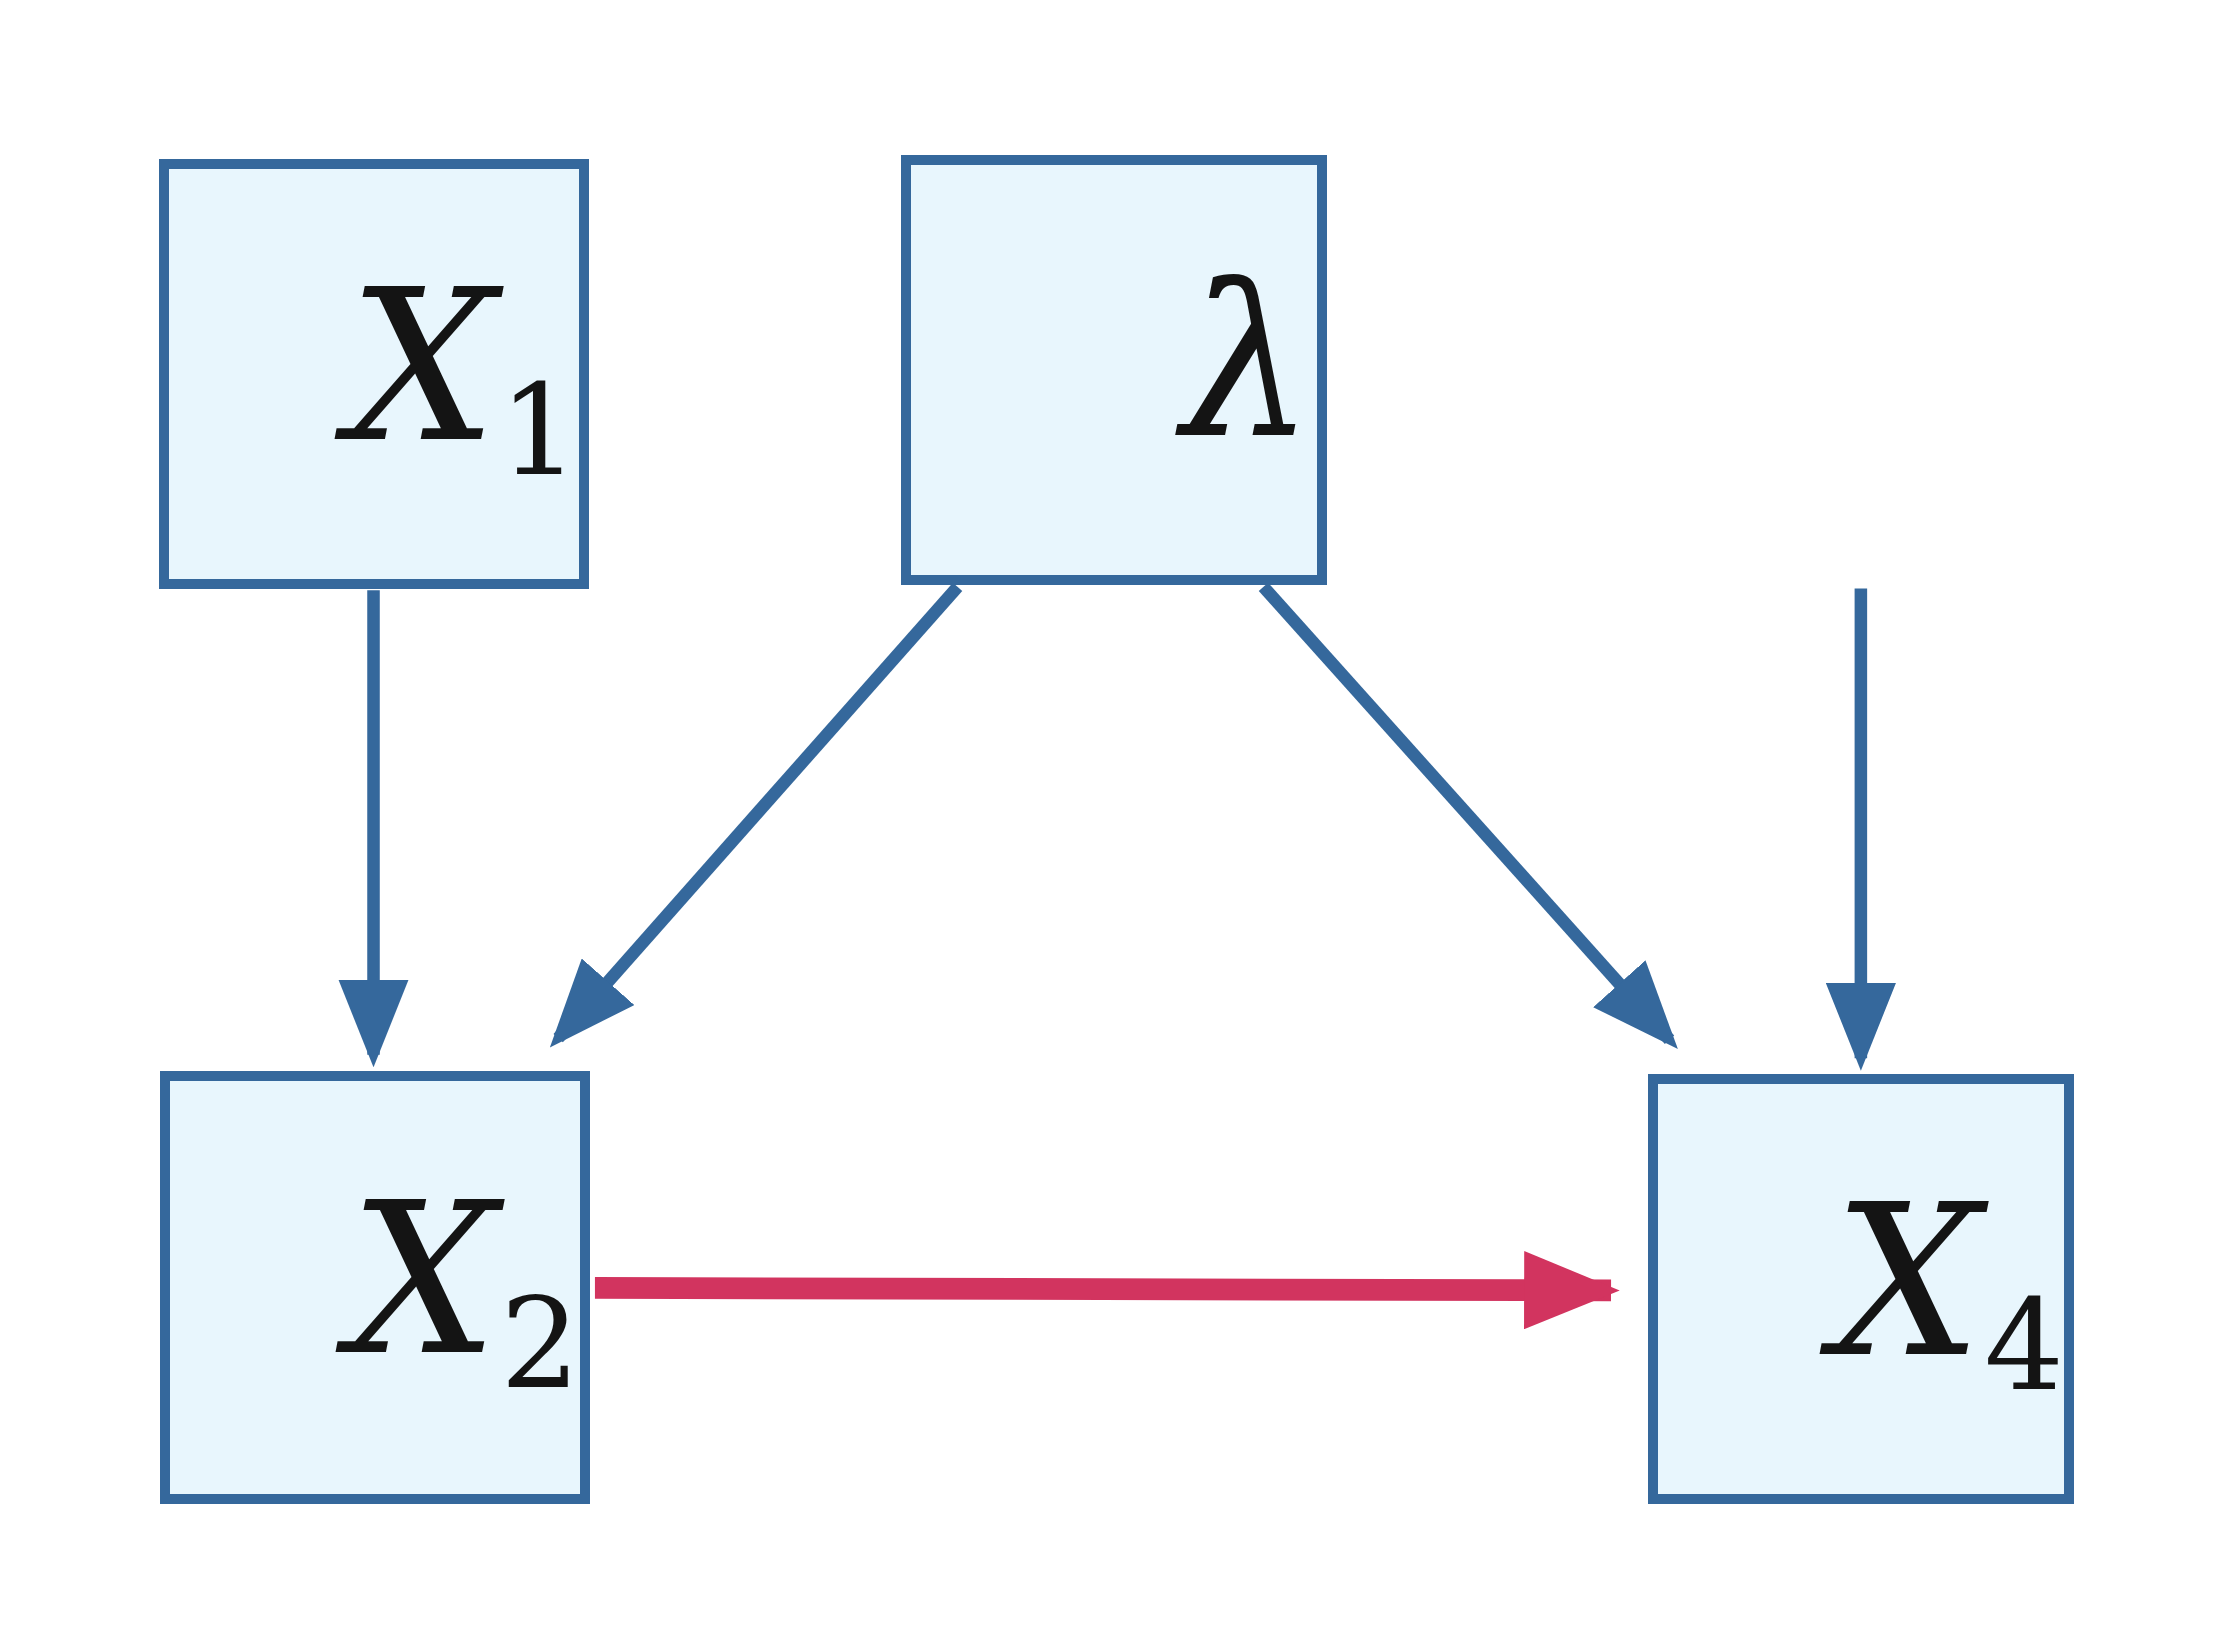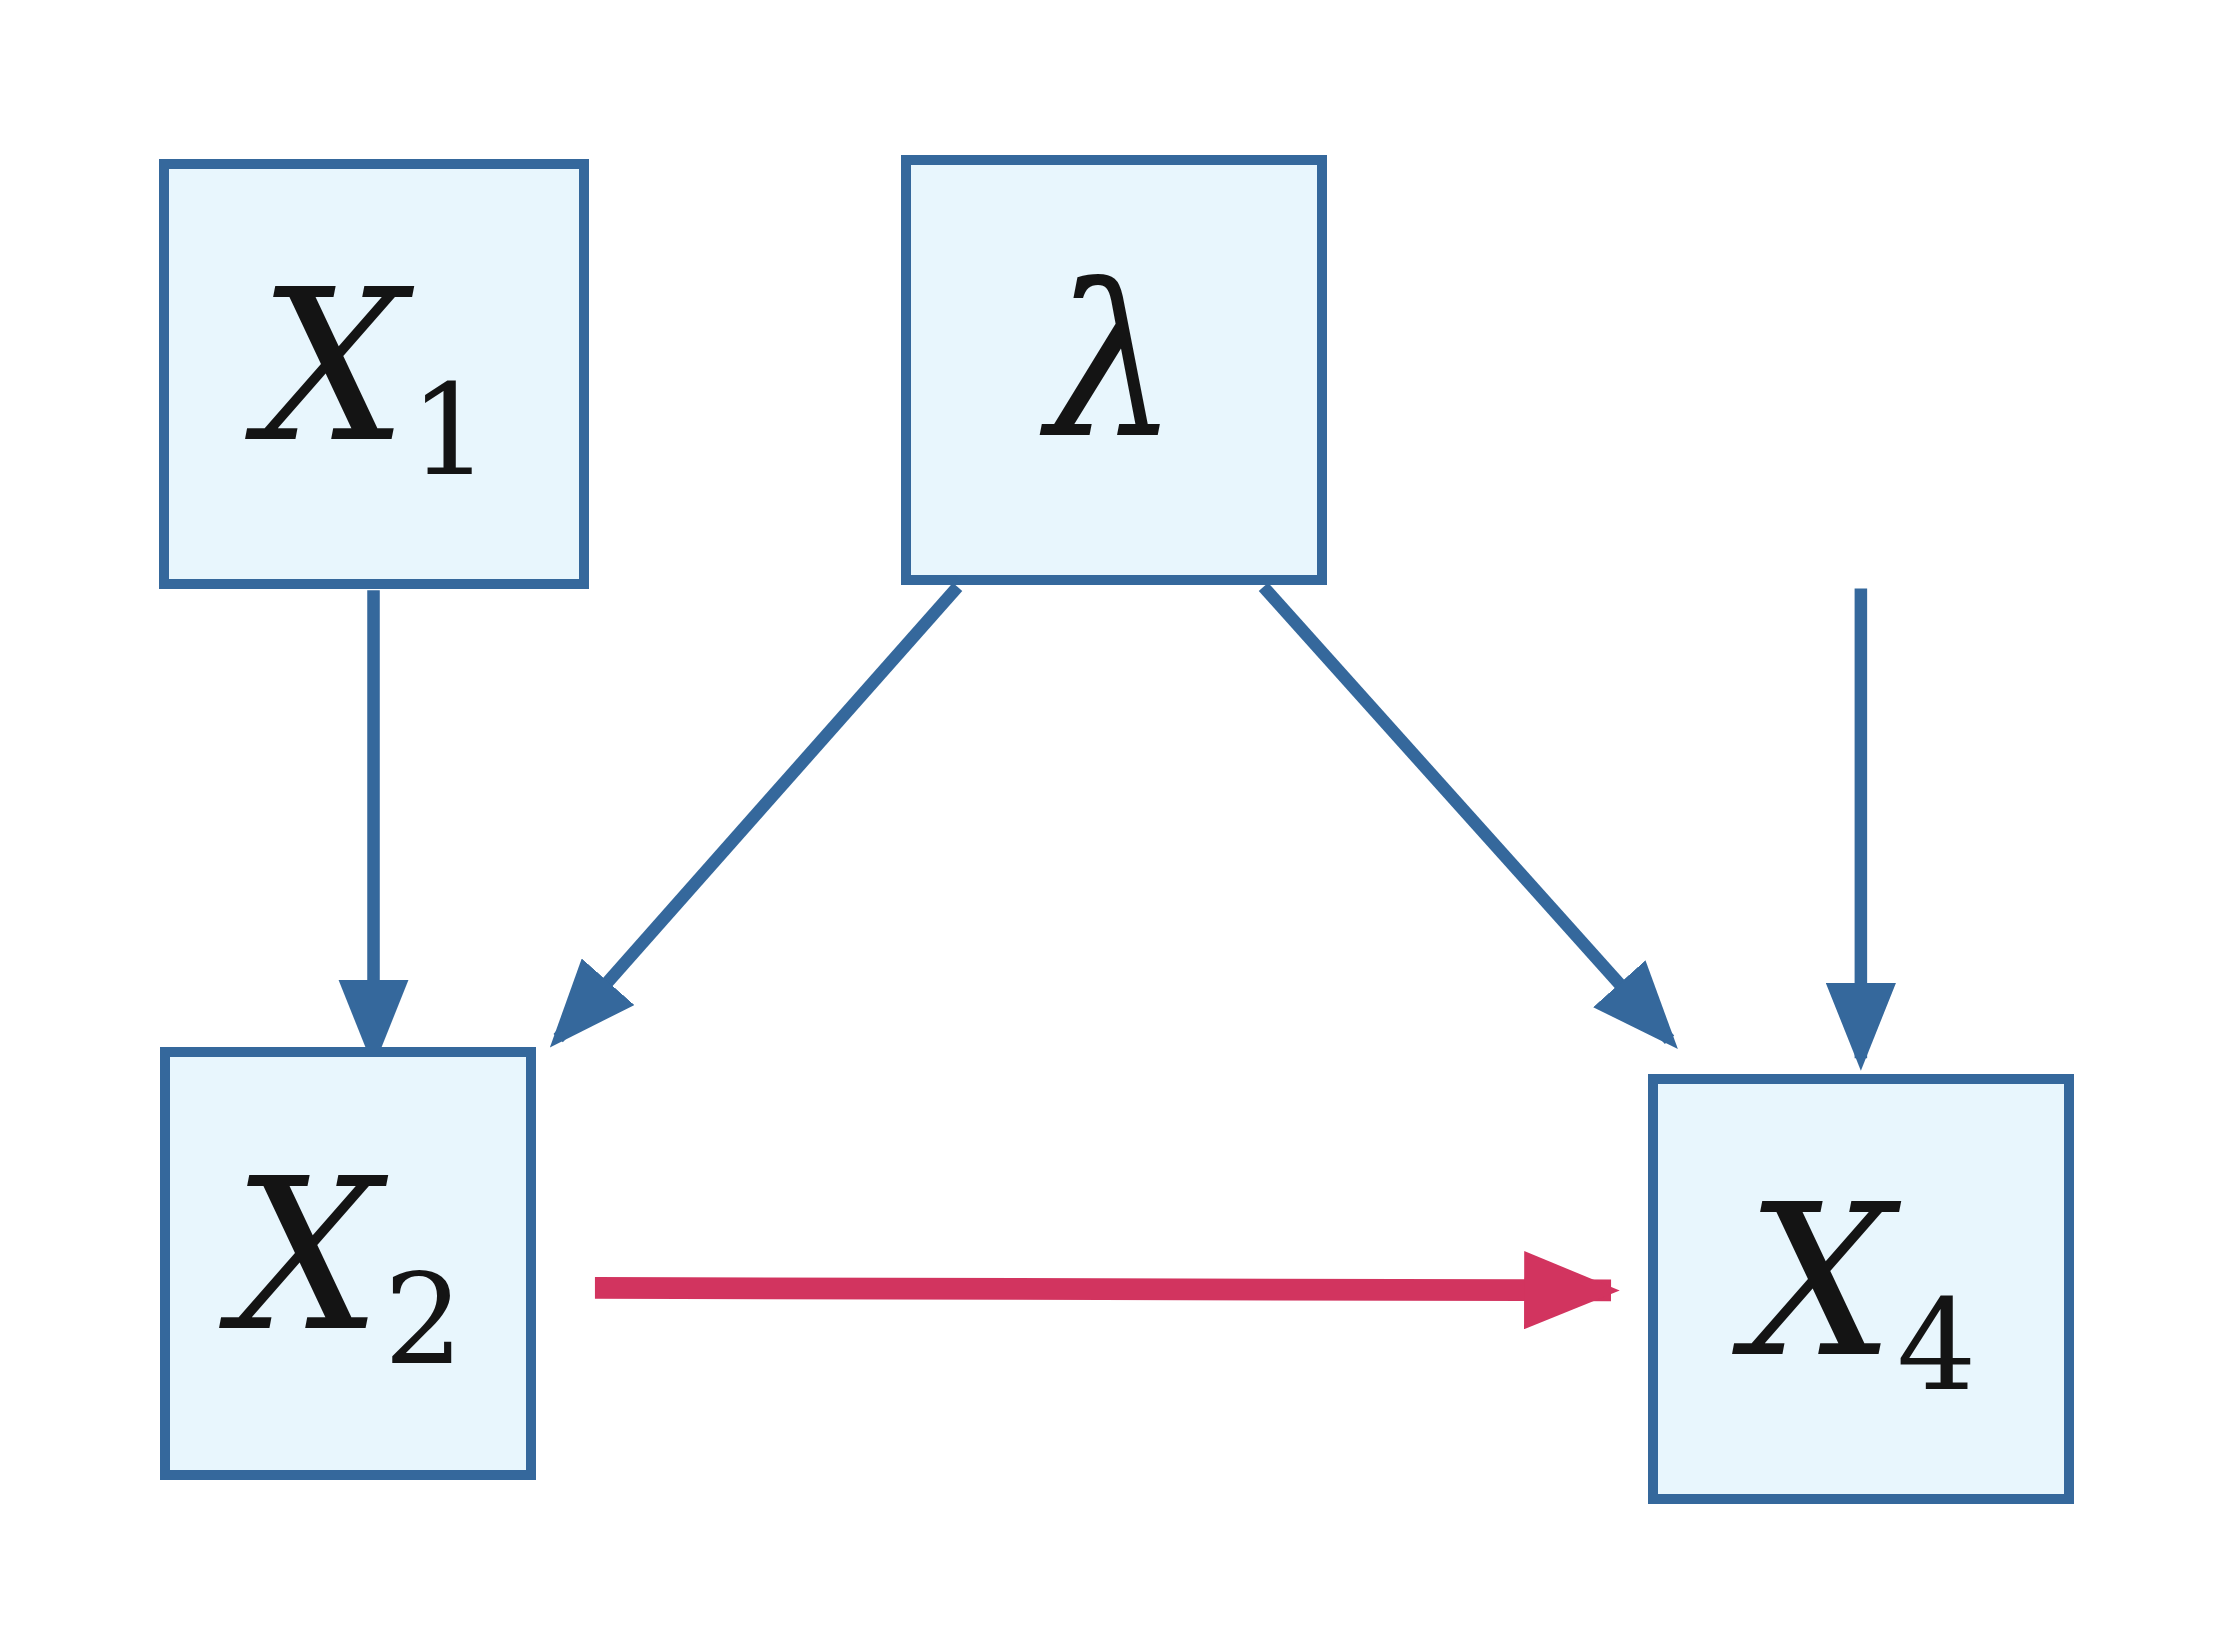--- a/index.html
+++ b/index.html
@@ -23,21 +23,21 @@
     height: 1650px;
     pointer-events: none;
   }
   .node {
     position: absolute;
     box-sizing: border-box;
     background: #e8f6fd;
     border: 10px solid #35689c;
     display: flex;
     align-items: center;
-    justify-content: center;
+    justify-content: flex-end;
   }
   .node .label {
     font-size: 209px;
     line-height: 1;
     color: #141414;
     white-space: nowrap;
     transform: translateY(-8.4px);
   }
   .node .label i {
     font-style: italic;
@@ -47,21 +47,21 @@
     font-size: 0.60em;
     vertical-align: baseline;
     position: relative;
     top: 0.28em;
     margin-left: 0.02em;
   }
   
   #node-x1     { left: 159px;  top: 159px;  width: 430px; height: 430px; }
   #node-lambda { left: 901px; top: 155px;  width: 426px; height: 430px; }
   #node-x3     { left: 1648px; top: 157px;  width: 426px; height: 430px; }
-  #node-x2     { left: 160px;  top: 1047px; width: 376px; height: 433px; }
+  #node-x2     { left: 160px;  top: 1071px; width: 430px; height: 433px; }
   #node-x4     { left: 1648px; top: 1074px; width: 426px; height: 430px; }
 </style>
 </head>
 <body>
 
 <div id="canvas">
 
   <svg id="edges" viewBox="0 0 2652 1974" xmlns="http://www.w3.org/2000/svg">
     <defs>
       <marker id="arrow-blue" viewBox="0 0 7 5.6" refX="6" refY="2.8" markerWidth="7" markerHeight="5.6" orient="auto" markerUnits="strokeWidth">

